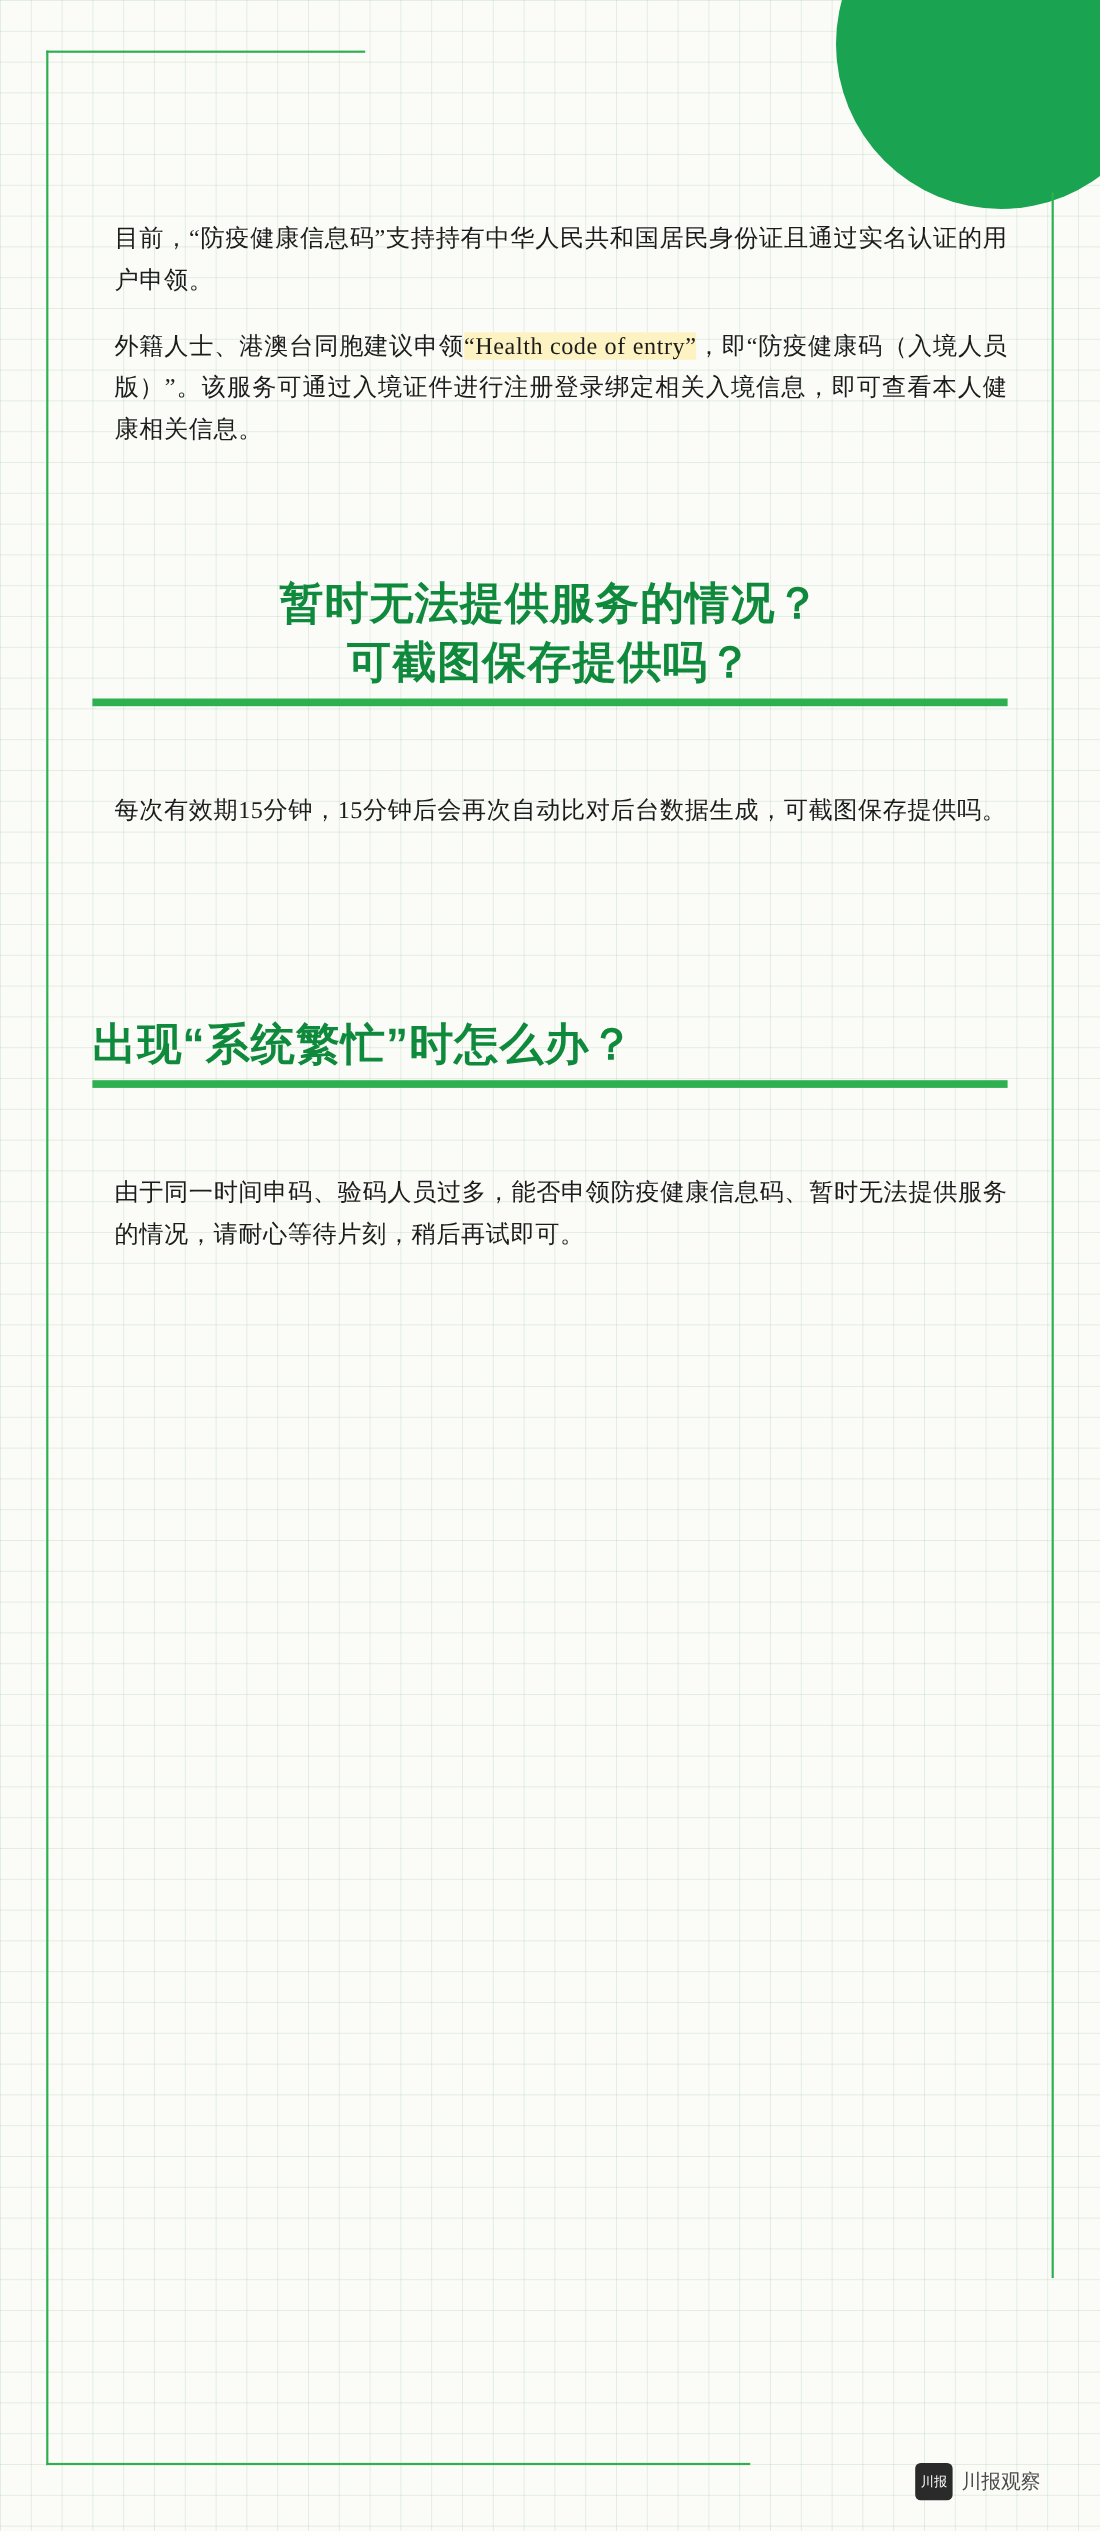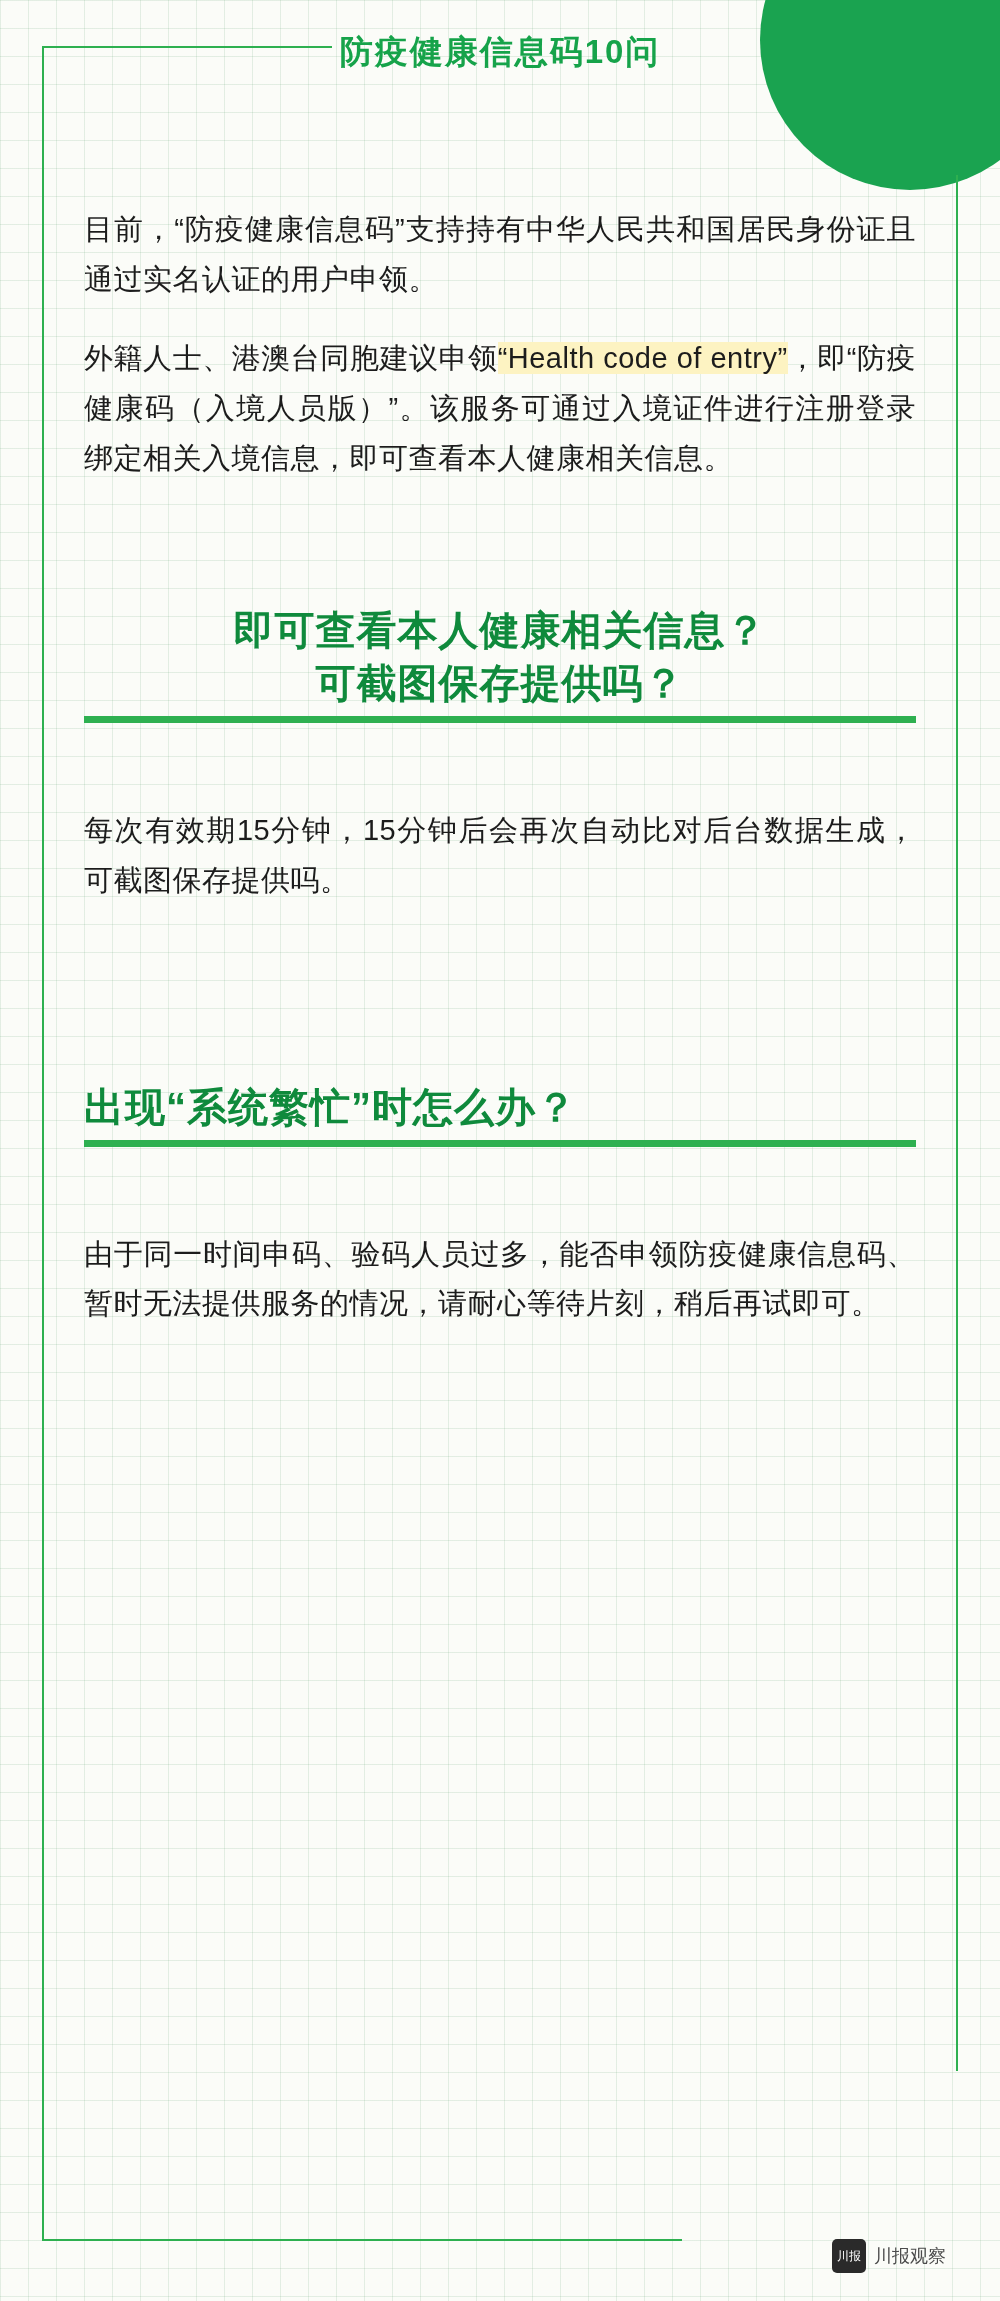--- a/index.html
+++ b/index.html
@@ -115,26 +115,27 @@
     display: block;
     height: 7px;
     background: #2eb050;
     margin-top: 6px;
   }
   .q-heading.left {
     text-align: left;
   }
 
   .body-text {
-    font-size: 29px;
+    font-size: 22px;
     line-height: 1.72;
     color: #1c1c1c;
     letter-spacing: 0.5px;
     text-align: justify;
-    font-family: Liberation Sans, sans-serif;
+    font-family: Liberation Serif, serif;
+    padding-left: 20px;
   }
   .body-text .hl {
     background: #fdf3c2;
   }
 
   .spacer-lg { height: 92px; }
   .spacer-md { height: 54px; }
   .spacer-sm { height: 30px; }
 
   .footer {
@@ -168,40 +169,37 @@
 
 <div class="page">
 
   <div class="corner-circle"></div>
 
   <div class="frame-top"></div>
   <div class="frame-left"></div>
   <div class="frame-bottom"></div>
   <div class="frame-right"></div>
 
-  <div class="header">
-    <span class="header-title">防疫健康信息码10问</span>
-  </div>
 
   <div class="content">
 
     <div class="spacer-lg"></div>
     <div class="spacer-md"></div>
 
     <div class="section">
       <div class="spacer-sm"></div>
       <p class="body-text">目前，“防疫健康信息码”支持持有中华人民共和国居民身份证且通过实名认证的用户申领。</p>
       <p class="body-text">外籍人士、港澳台同胞建议申领<span class="hl">“Health code of entry”</span>，即“防疫健康码（入境人员版）”。该服务可通过入境证件进行注册登录绑定相关入境信息，即可查看本人健康相关信息。</p>
     </div>
 
     <div class="spacer-lg"></div>
 
     <div class="section">
       <div class="q-heading">
-        <div>即可查看本人健康相关信息？</div>
+        <div>暂时无法提供服务的情况？</div>
         <div>可截图保存提供吗？</div>
         <span class="underline"></span>
       </div>
       <div class="spacer-md"></div>
       <p class="body-text">每次有效期15分钟，15分钟后会再次自动比对后台数据生成，可截图保存提供吗。</p>
     </div>
 
     <div class="spacer-lg"></div>
     <div class="spacer-md"></div>
 

